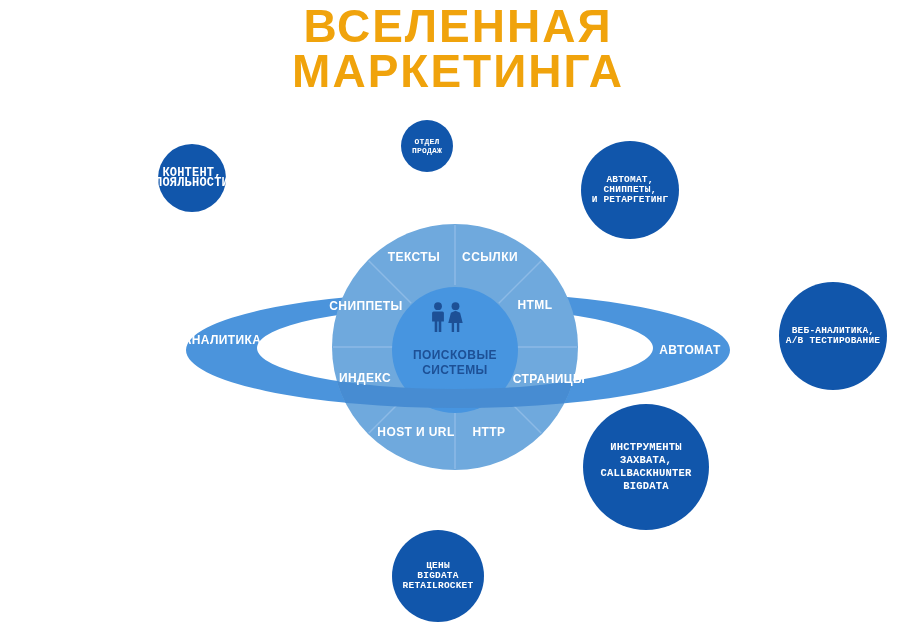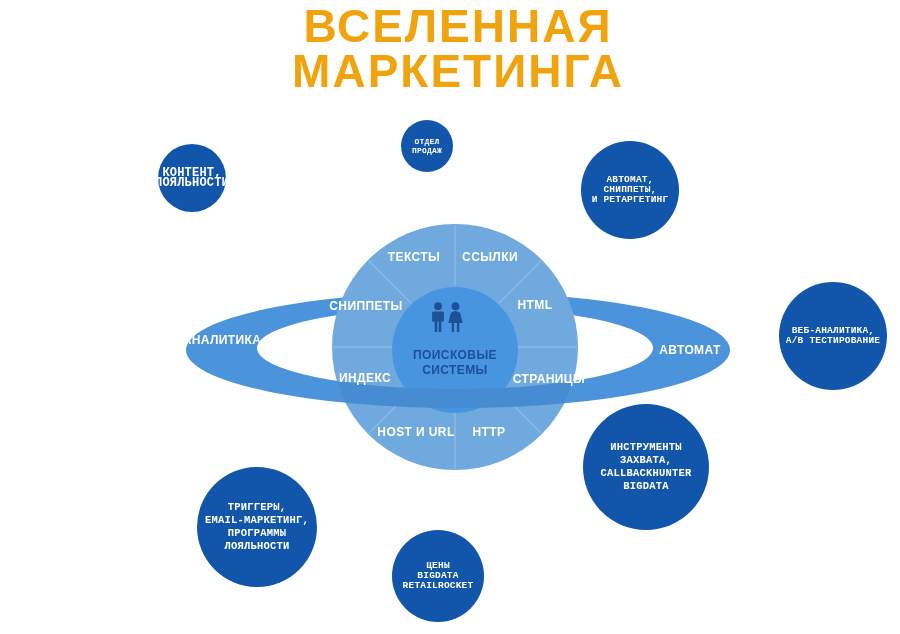--- a/index.html
+++ b/index.html
@@ -131,21 +131,15 @@
     <span>CALLBACKHUNTER</span>
     <span>BIGDATA</span>
   </div>
 
   <div class="satellite sat-l" style="left:392px;top:530px;width:92px;height:92px;">
     <span>ЦЕНЫ</span>
     <span>BIGDATA</span>
     <span>RETAILROCKET</span>
   </div>
 
-  <div class="satellite sat-xl" style="left:197px;top:467px;width:120px;height:120px;">
-    <span>ТРИГГЕРЫ,</span>
-    <span>EMAIL-МАРКЕТИНГ,</span>
-    <span>ПРОГРАММЫ</span>
-    <span>ЛОЯЛЬНОСТИ</span>
-  </div>
 
 
 </div>
 
 </body></html>

